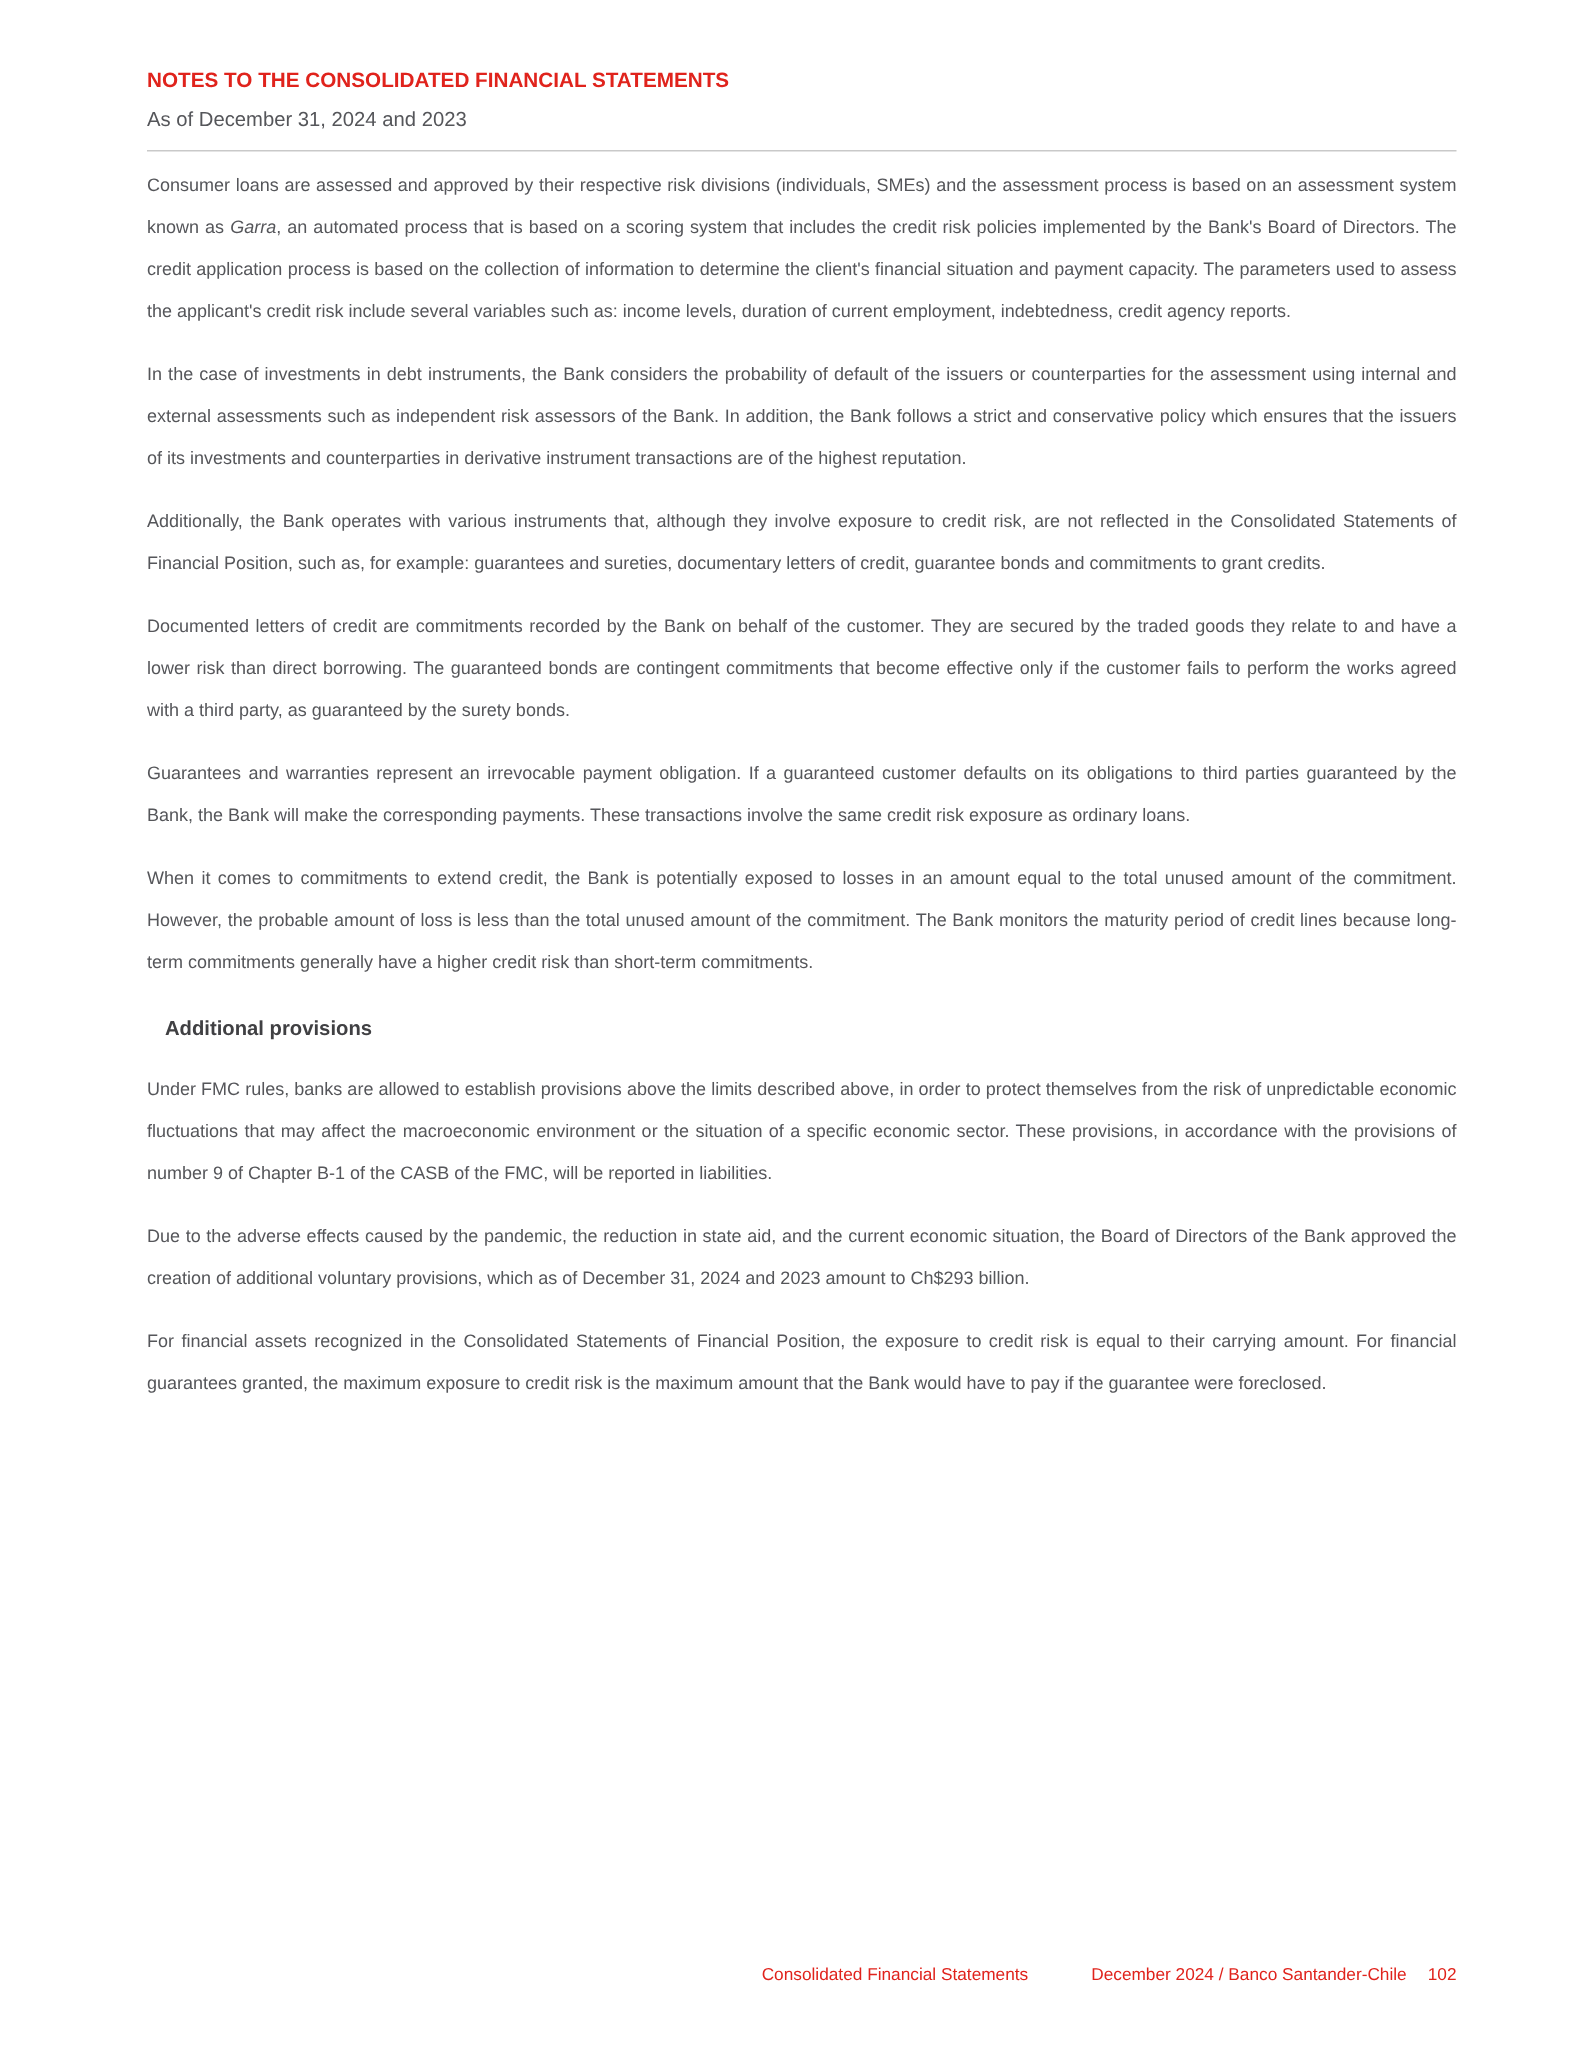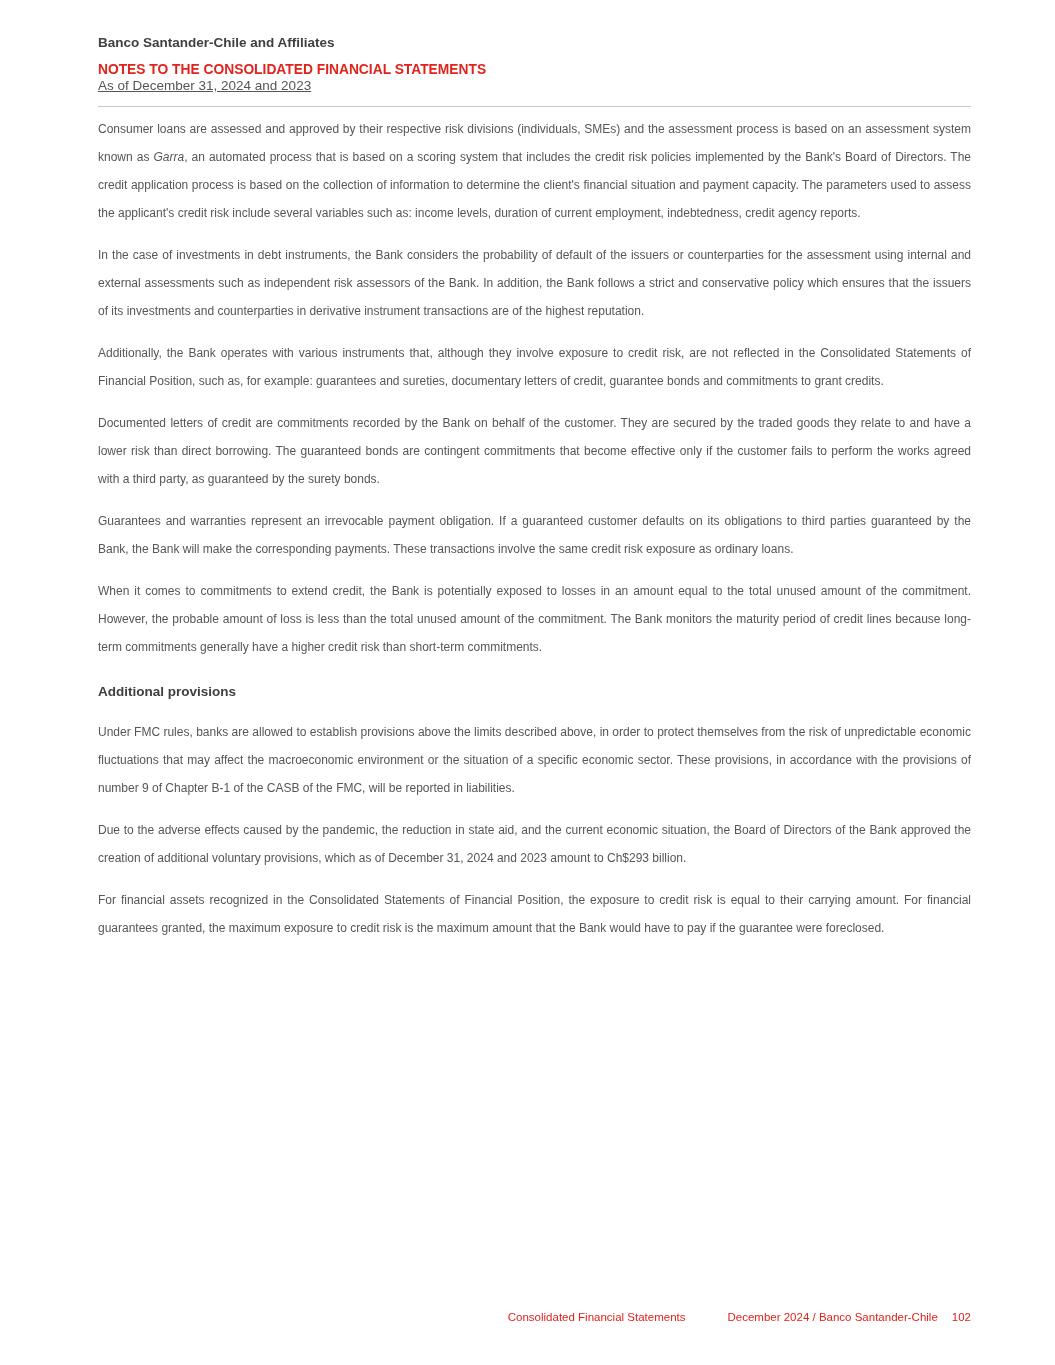--- a/index.html
+++ b/index.html
@@ -30,24 +30,24 @@
     line-height:16px;
   }
   .doc-title{
     margin-top:11px;
     font-size:13.8px;
     font-weight:bold;
     color:var(--accent-red);
     line-height:16px;
   }
   .date-line{
+    margin-top:10px;
     font-size:13.5px;
     color:var(--body-text);
     line-height:16px;
-    text-decoration:underline;
   }
   .divider{
     margin-top:12px;
     border:0;
     border-top:1px solid var(--divider);
     height:0;
     width:100%;
   }
   .note-title{
     margin-top:9px;
@@ -63,42 +63,41 @@
     line-height:28px;
     text-align:justify;
     margin:0 0 14px 0;
   }
   .para .italic{font-style:italic;}
   .subheading{
     font-size:13.5px;
     font-weight:bold;
     color:var(--heading-text);
     line-height:20px;
-    margin:21px 0 16px 0;
+    margin:21px 0 16px 12px;
   }
   .footer{
     position:absolute;
     left:98px;
     right:84px;
     bottom:42px;
     display:flex;
     justify-content:flex-end;
     align-items:baseline;
     font-size:11.5px;
     color:var(--accent-red);
   }
   .footer-right{display:flex;gap:14px;align-items:baseline;padding-left:42px;}
 </style>
 </head>
 <body>
 
 <div class="page">
   <div class="content">
 
-    <div class="company">Banco Santander-Chile and Affiliates</div>
     <div class="doc-title">NOTES TO THE CONSOLIDATED FINANCIAL STATEMENTS</div>
     <div class="date-line">As of December 31, 2024 and 2023</div>
     <hr class="divider">
 
     <p class="para"><span>Consumer loans are assessed and approved by their respective risk divisions (individuals, SMEs) and the assessment process is based on an assessment system known as </span><span class="italic">Garra</span><span>, an automated process that is based on a scoring system that includes the credit risk policies implemented by the Bank's Board of Directors. The credit application process is based on the collection of information to determine the client's financial situation and payment capacity. The parameters used to assess the applicant's credit risk include several variables such as: income levels, duration of current employment, indebtedness, credit agency reports.</span></p>
 
     <p class="para">In the case of investments in debt instruments, the Bank considers the probability of default of the issuers or counterparties for the assessment using internal and external assessments such as independent risk assessors of the Bank. In addition, the Bank follows a strict and conservative policy which ensures that the issuers of its investments and counterparties in derivative instrument transactions are of the highest reputation.</p>
 
     <p class="para">Additionally, the Bank operates with various instruments that, although they involve exposure to credit risk, are not reflected in the Consolidated Statements of Financial Position, such as, for example: guarantees and sureties, documentary letters of credit, guarantee bonds and commitments to grant credits.</p>
 

